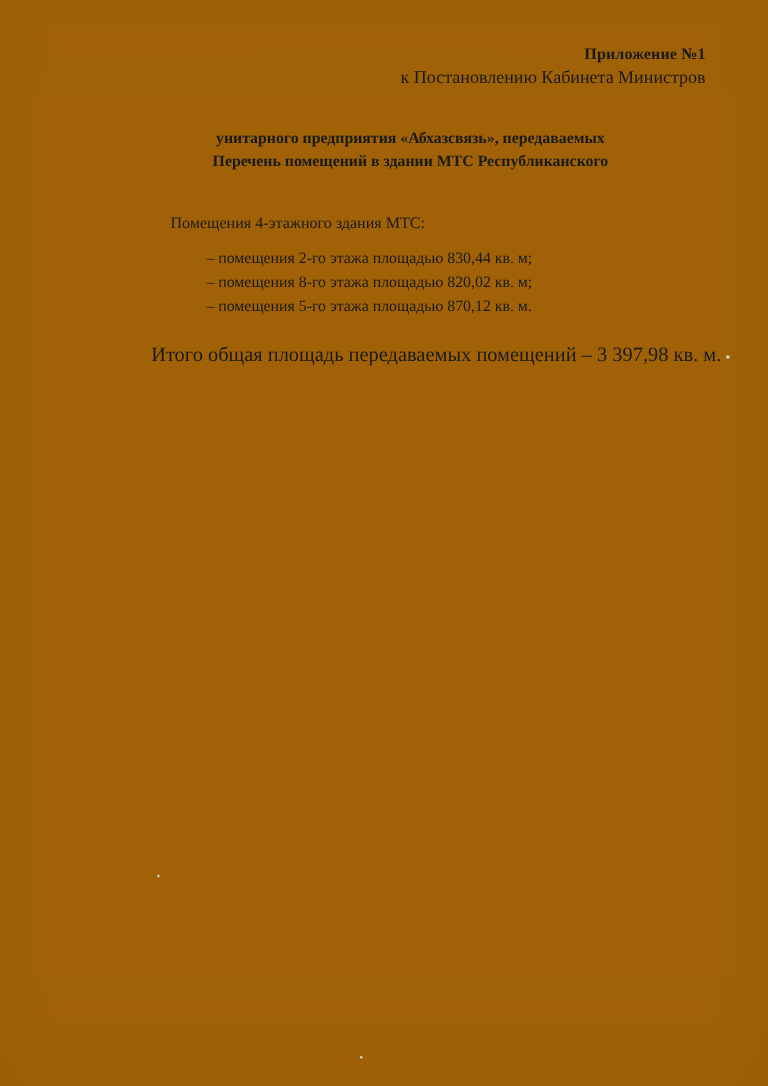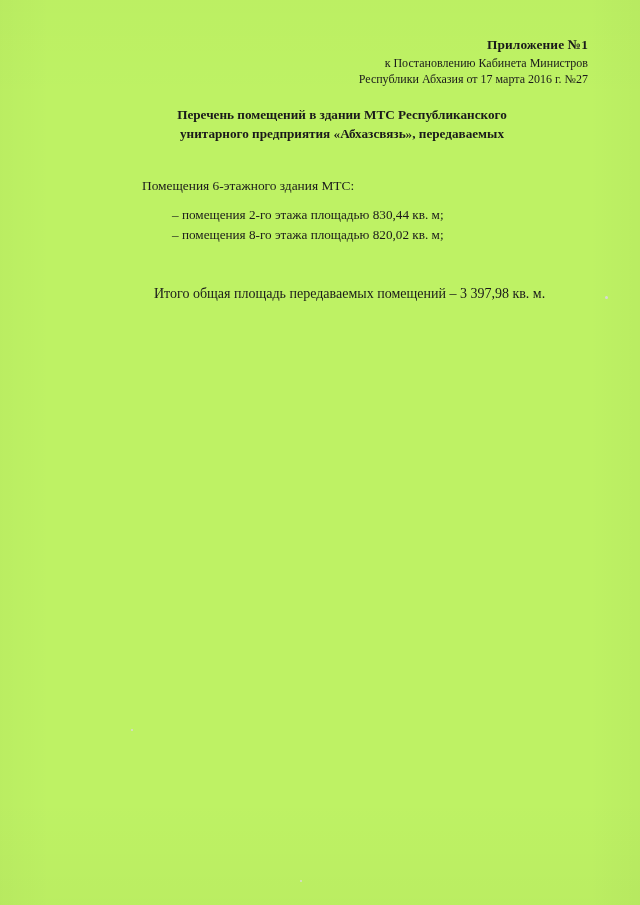--- a/index.html
+++ b/index.html
@@ -11,21 +11,21 @@
     width: 640px;
     height: 905px;
     position: relative;
     font-family: "Liberation Serif", serif;
     color: #1a1a1a;
     overflow: hidden;
   }
   .page {
     position: absolute;
     inset: 0;
-    background: #bef264;
+    background: #a16207;
   }
   
   .paper-tint {
     position: absolute;
     inset: 0;
     background:
       linear-gradient(180deg, rgba(0,0,0,0.012) 0%, rgba(0,0,0,0.0) 12%, rgba(0,0,0,0.0) 88%, rgba(0,0,0,0.02) 100%),
       linear-gradient(90deg, rgba(0,0,0,0.02) 0%, rgba(0,0,0,0) 8%, rgba(0,0,0,0) 92%, rgba(0,0,0,0.025) 100%);
     pointer-events: none;
   }
@@ -43,21 +43,21 @@
     text-align: right;
     line-height: 1.38;
     font-size: 13.2px;
   }
   .header-title {
     font-weight: bold;
     font-size: 13.4px;
     letter-spacing: 0.1px;
   }
   .header-line {
-    font-size: 12px;
+    font-size: 15px;
   }
   .doc-title {
     position: absolute;
     top: 106px;
     left: 142px;
     width: 400px;
     text-align: center;
     font-weight: bold;
     font-size: 13.2px;
     line-height: 1.42;
@@ -74,54 +74,54 @@
     left: 172px;
     font-size: 13.2px;
     line-height: 1.52;
   }
   .list-item {
     white-space: nowrap;
   }
   .total {
     position: absolute;
     top: 286px;
-    left: 154px;
-    font-size: 14px;
+    left: 126px;
+    font-size: 17px;
   }
   .speck {
     position: absolute;
     background: #d8d8d8;
     border-radius: 50%;
     pointer-events: none;
   }
 </style>
 </head>
 <body>
 
 <div class="page">
   <div class="paper-tint"></div>
 
   <div class="content">
 
     <div class="header-block">
       <div class="header-title">Приложение №1</div>
       <div class="header-line">к Постановлению Кабинета Министров</div>
-      <div class="header-line">Республики Абхазия от 17 марта 2016 г. №27</div>
     </div>
 
     <div class="doc-title">
+      <div>унитарного предприятия «Абхазсвязь», передаваемых</div>
       <div>Перечень помещений в здании МТС Республиканского</div>
-      <div>унитарного предприятия «Абхазсвязь», передаваемых</div>
     </div>
 
-    <div class="intro">Помещения 6-этажного здания МТС:</div>
+    <div class="intro">Помещения 4-этажного здания МТС:</div>
 
     <div class="list">
       <div class="list-item">– помещения 2-го этажа площадью 830,44 кв. м;</div>
       <div class="list-item">– помещения 8-го этажа площадью 820,02 кв. м;</div>
+      <div class="list-item">– помещения 5-го этажа площадью 870,12 кв. м.</div>
     </div>
 
     <div class="total">Итого общая площадь передаваемых помещений – 3 397,98 кв. м.</div>
 
   </div>
 
   <div class="speck" style="left:605px; top:296px; width:3px; height:3px;"></div>
   <div class="speck" style="left:131px; top:729px; width:2px; height:2px;"></div>
   <div class="speck" style="left:300px; top:880px; width:2px; height:2px;"></div>
 </div>

